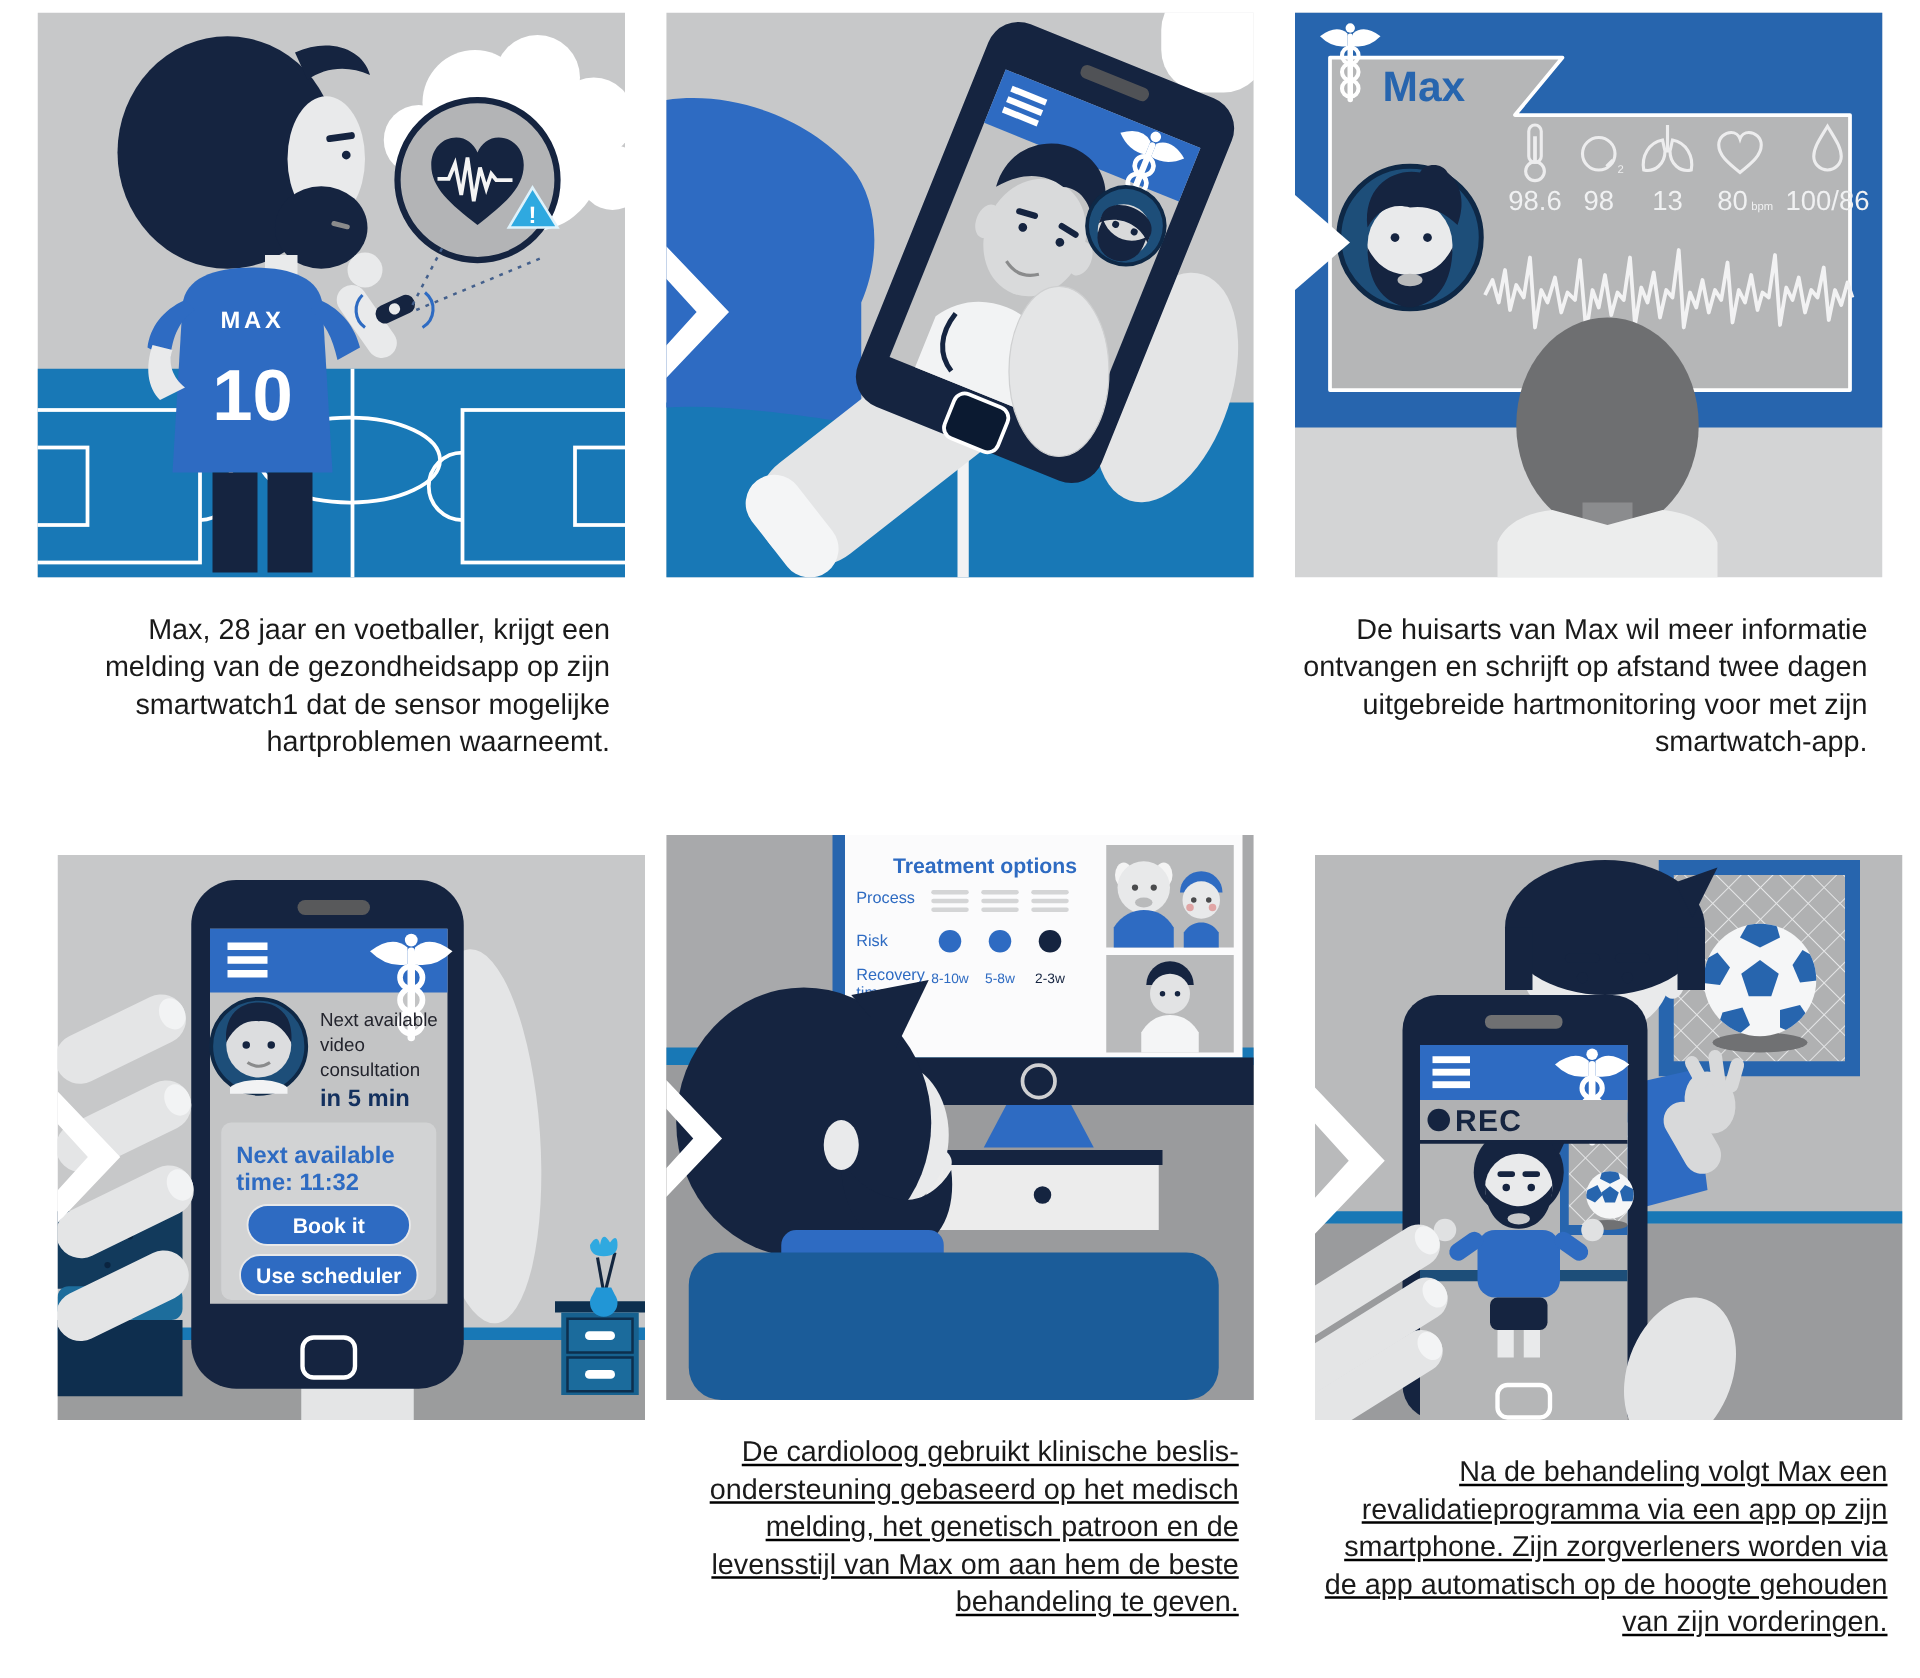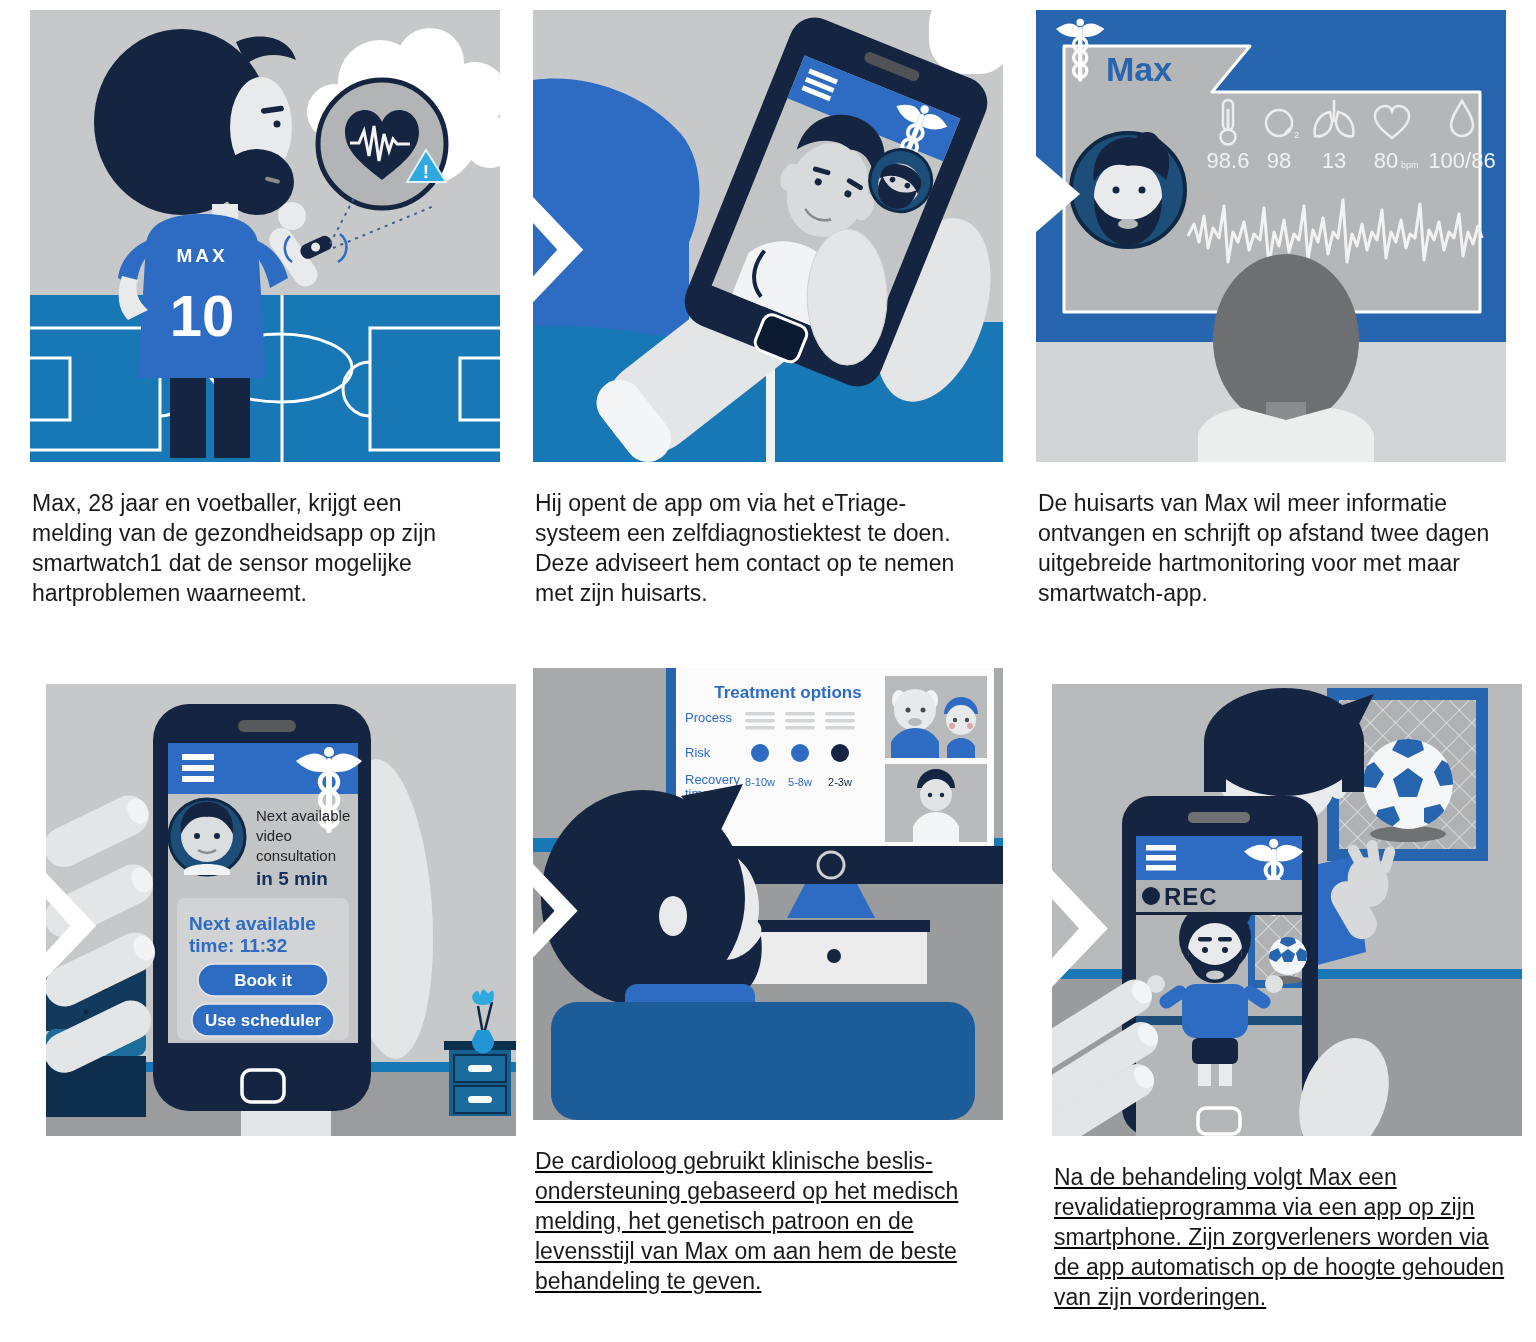--- a/index.html
+++ b/index.html
@@ -4,21 +4,21 @@
 <style>
   html,body{margin:0;padding:0;background:#ffffff;}
   .page{position:relative;width:1536px;height:1342px;background:#ffffff;overflow:hidden;
         font-family:"Liberation Sans",sans-serif;}
   .grid{display:grid;grid-template-columns:470px 470px 470px;column-gap:33px;row-gap:48px;
         padding:10px 26px 0 30px;}
   .cell{display:flex;flex-direction:column;height:610px;}
   .cell.row2{height:auto;text-decoration:underline;}
   .art{width:470px;height:452px;flex:0 0 452px;}
   .art svg{display:block;width:470px;height:452px;}
-  .caption{margin:26px 2px 0 2px;width:456px;font-size:23px;line-height:30px;color:#1a1a1a;}
+  .caption{margin:26px 2px 0 2px;width:456px;font-size:23px;line-height:30px;color:#1a1a1a;text-align:right;}
   .art text{font-family:"Liberation Sans",sans-serif;}
   .serif{font-family:"Liberation Serif",serif;}
 </style>
 </head>
 <body>
 
 <svg style="position:absolute;width:0;height:0" aria-hidden="true">
   <defs>
     <g id="sym-caduceus">
       <circle cx="22" cy="4" r="3.4" fill="currentColor"></circle>
@@ -151,21 +151,20 @@
               <circle cx="44" cy="-42" r="2.8" fill="#152440"></circle>
               <circle cx="60" cy="-42" r="2.8" fill="#152440"></circle>
             </g>
             <ellipse cx="46" cy="84" rx="40" ry="68" fill="#e4e5e6" stroke="#cfd0d1" stroke-width="1" transform="rotate(-22 46 84)"></ellipse>
           </g>
           <rect x="-23" y="128" width="46" height="38" rx="9" fill="#0b1a31" stroke="#ffffff" stroke-width="3"></rect>
         </g>
         <use href="#sym-chevron" transform="translate(0,187) scale(0.81)"></use>
       </svg>
       </div>
-      <figcaption class="caption">Hij opent de app om via het eTriage-systeem een zelfdiagnostiektest te doen. Deze adviseert hem contact op te nemen met zijn huisarts.</figcaption>
     </figure>
 
     <figure class="cell" style="margin:0">
       <div class="art">
       <svg viewBox="0 0 470 452">
         <rect width="470" height="452" fill="#d3d4d5"></rect>
         <rect width="470" height="332" fill="#2765ae"></rect>
         <path d="M28,36 L214,36 L176,82 L444,82 L444,302 L28,302 Z" fill="#b5b6b7" stroke="#ffffff" stroke-width="3" stroke-linejoin="round"></path>
         <use href="#sym-caduceus" transform="translate(20,8) scale(1.1)" color="#ffffff"></use>
         <text x="70" y="71" font-size="34" font-weight="bold" fill="#2765ae">Max</text>
@@ -209,21 +208,21 @@
           <ellipse cx="92" cy="214" rx="10" ry="5" fill="#b9babb"></ellipse>
         </g>
         <path d="M0,146 L44,184 L0,222 Z" fill="#ffffff"></path>
         <g>
           <ellipse cx="250" cy="330" rx="73" ry="86" fill="#6e6f71"></ellipse>
           <rect x="230" y="392" width="40" height="28" fill="#8b8c8e"></rect>
           <path d="M162,452 L162,424 C168,408 186,400 206,398 L250,410 L294,398 C314,400 332,408 338,424 L338,452 Z" fill="#eceded"></path>
         </g>
       </svg>
       </div>
-      <figcaption class="caption">De huisarts van Max wil meer informatie ontvangen en schrijft op afstand twee dagen uitgebreide hartmonitoring voor met maar smartwatch-app.</figcaption>
+      <figcaption class="caption">De huisarts van Max wil meer informatie ontvangen en schrijft op afstand twee dagen uitgebreide hartmonitoring voor met zijn smartwatch-app.</figcaption>
     </figure>
 
     <figure class="cell row2" style="margin:16px">
       <div class="art">
       <svg viewBox="0 0 470 452">
         <rect width="470" height="452" fill="#c7c8c9"></rect>
         <rect y="378" width="470" height="10" fill="#1878b6"></rect>
         <rect y="388" width="470" height="64" fill="#9b9c9d"></rect>
         <g>
           <rect x="0" y="285" width="100" height="62" fill="#123a5c"></rect>

